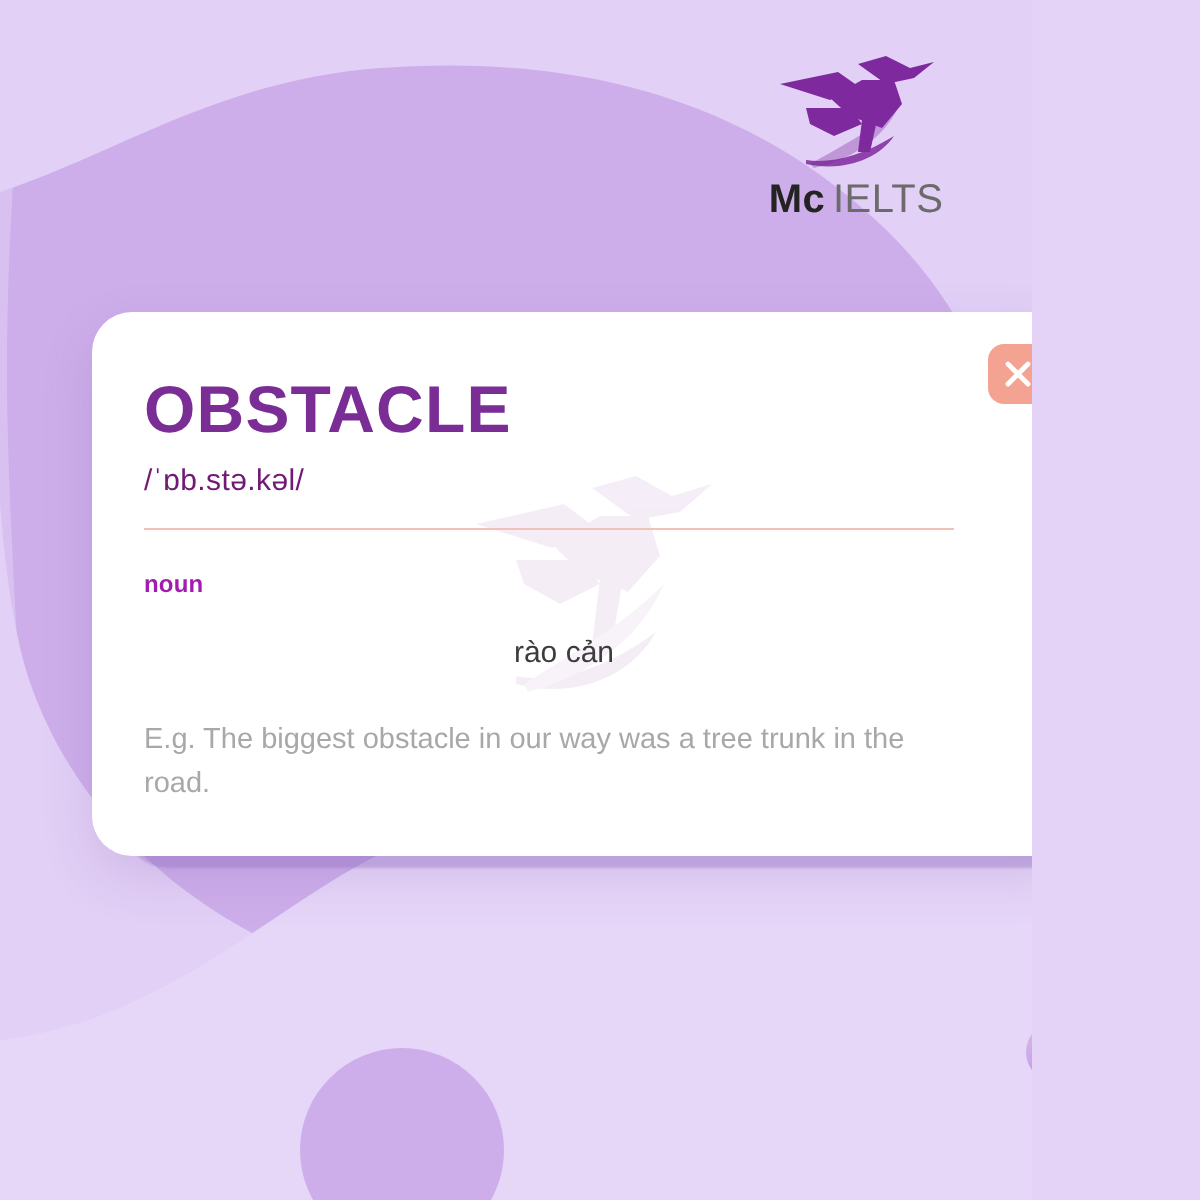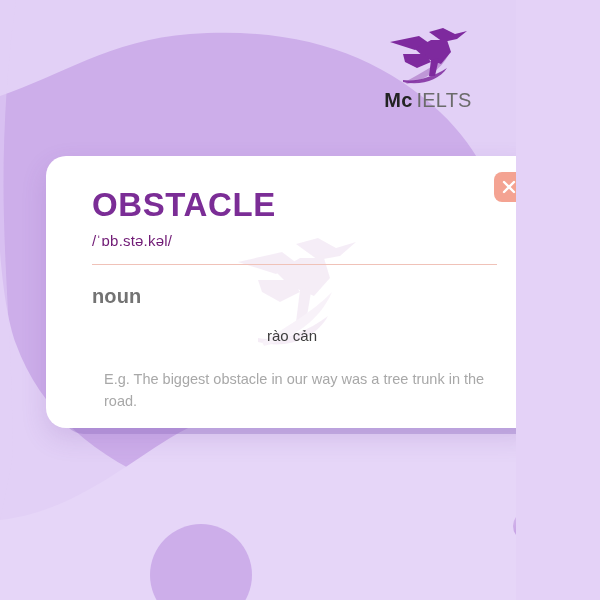--- a/index.html
+++ b/index.html
@@ -106,21 +106,21 @@
     left: 186px;
     top: 78px;
     width: 130px;
     height: 122px;
     opacity: 0.5;
     pointer-events: none;
   }
 
   .card-inner {
     position: relative;
-    padding: 32px 48px 0 46px;
+    padding: 32px 48px 0 26px;
     height: 100%;
     box-sizing: border-box;
   }
 
   .word {
     margin: 0;
     font-size: 33px;
     font-weight: bold;
     letter-spacing: 0.6px;
     color: #7b2d96;
@@ -134,33 +134,33 @@
   }
   .divider {
     margin: 15px 0 0 0;
     height: 1px;
     width: 405px;
     background: #f0c2b8;
     border: 0;
   }
   .pos {
     margin: 20px 0 0 0;
-    font-size: 20px;
+    font-size: 12px;
     font-weight: bold;
-    color: #737373;
+    color: #a21caf;
     letter-spacing: 0.1px;
   }
   .translation {
     margin: 19px 0 0 0;
     font-size: 15px;
     color: #3c3c3c;
     text-align: center;
   }
   .example {
-    margin: 24px 0 0 12px;
+    margin: 24px 0 0 0;
     font-size: 14.5px;
     line-height: 1.55;
     color: #a8a8a8;
     max-width: 396px;
   }
 
   
   .close-btn {
     position: absolute;
     right: 16px;

